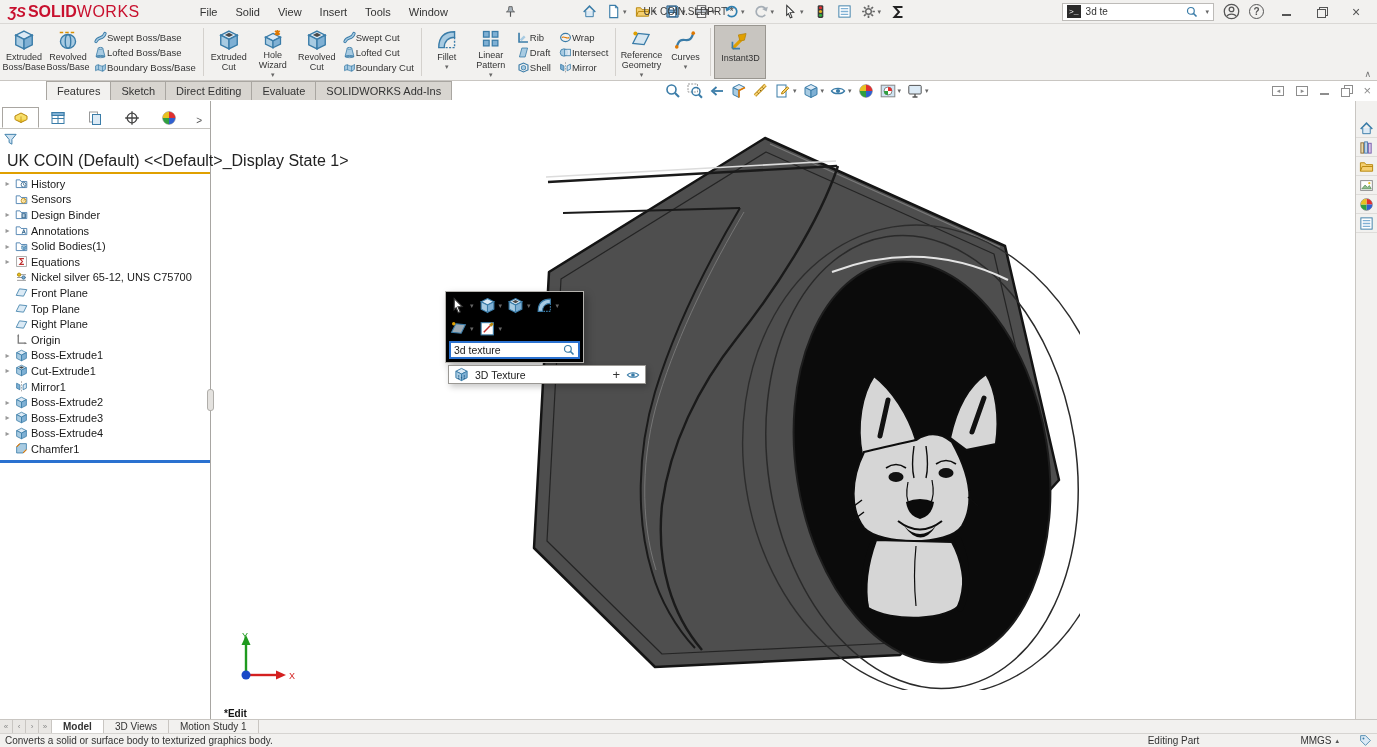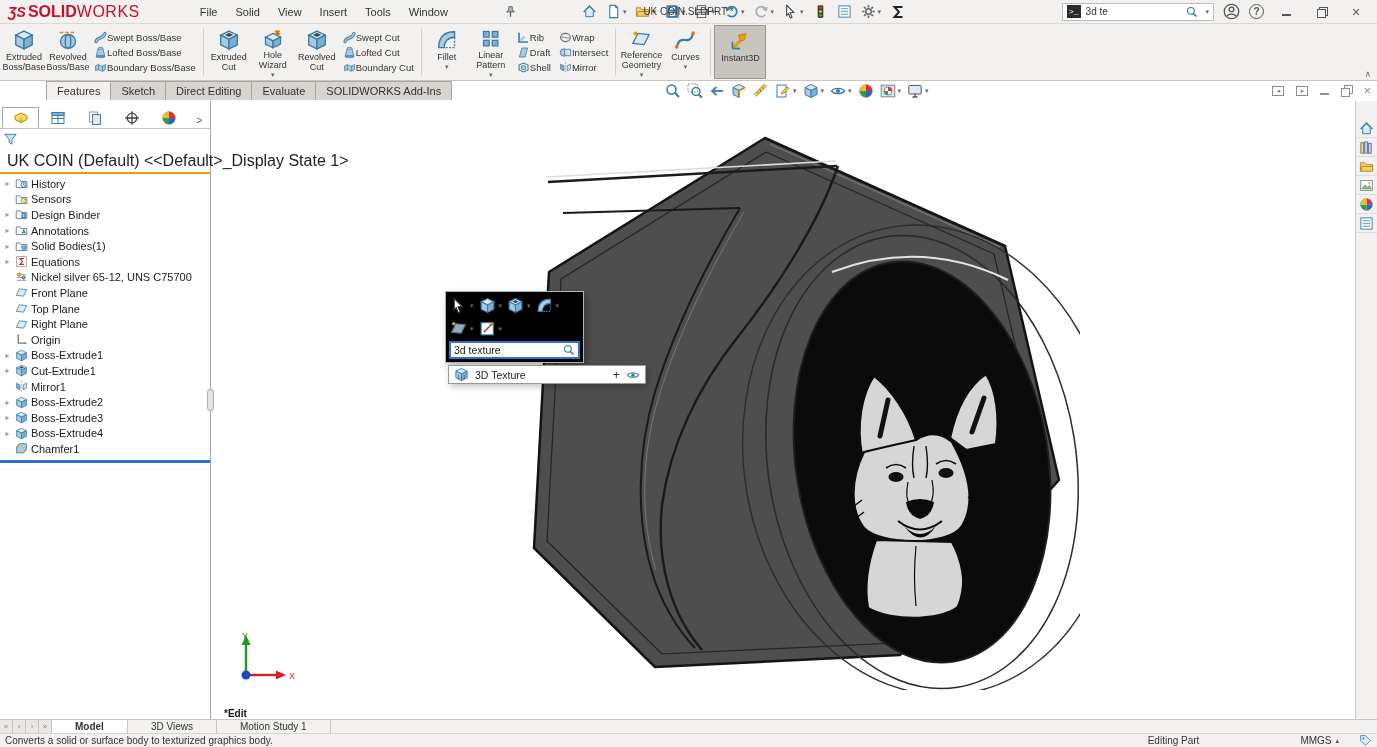--- a/index.html
+++ b/index.html
@@ -93,21 +93,21 @@
   .sc-dd { font-size:7px; color:#666; margin:0 3px 0 1px; }
   .sc-search { margin:1px; height:18px; border:2px solid #2a71d0; background:#fff; display:flex; align-items:center; padding:0 3px; }
   .sc-search input { border:none; outline:none; flex:1; font-size:10.5px; font-family:"Liberation Sans",sans-serif; color:#222; background:transparent; min-width:10px; }
   .sc-result { position:absolute; left:2px; top:73px; width:198px; height:19px; background:#fff; border:1px solid #9a9894; box-shadow:2px 3px 6px rgba(0,0,0,.22); display:flex; align-items:center; gap:6px; padding:0 5px; }
   .sc-result-label { flex:1; font-size:10.5px; color:#222; }
   .sc-plus { font-size:13px; color:#333; }
 
   
   .doctabs { position:absolute; top:719px; left:0; width:1377px; height:14px; background:#f2f1ef; border-top:1px solid #c9c6c2; display:flex; align-items:stretch; font-size:10px; }
   .nbtn { width:13px; display:flex; align-items:center; justify-content:center; font-size:8px; color:#888; background:#e9e7e4; border-right:1px solid #c9c6c2; }
-  .dtab { padding:0 23px; display:flex; align-items:center; color:#333; border-right:1px solid #c9c6c2; }
+  .dtab { padding:0 11px; display:flex; align-items:center; color:#333; border-right:1px solid #c9c6c2; }
   .dtab.active { background:#fff; font-weight:bold; }
   .statusbar { position:absolute; top:733px; left:0; width:1377px; height:14px; background:#f2f1ef; border-top:1px solid #d6d4d1; display:flex; align-items:center; font-size:10px; color:#333; padding:0 5px; }
   .sb-right { margin-left:auto; display:flex; align-items:center; gap:6px; }
   .sb-mode { margin-right:95px; }
   .sb-units { display:flex; align-items:center; gap:4px; margin-right:14px; }
   .sb-caret { font-size:7px; color:#555; }
 </style>
 </head>
 <body>
 

